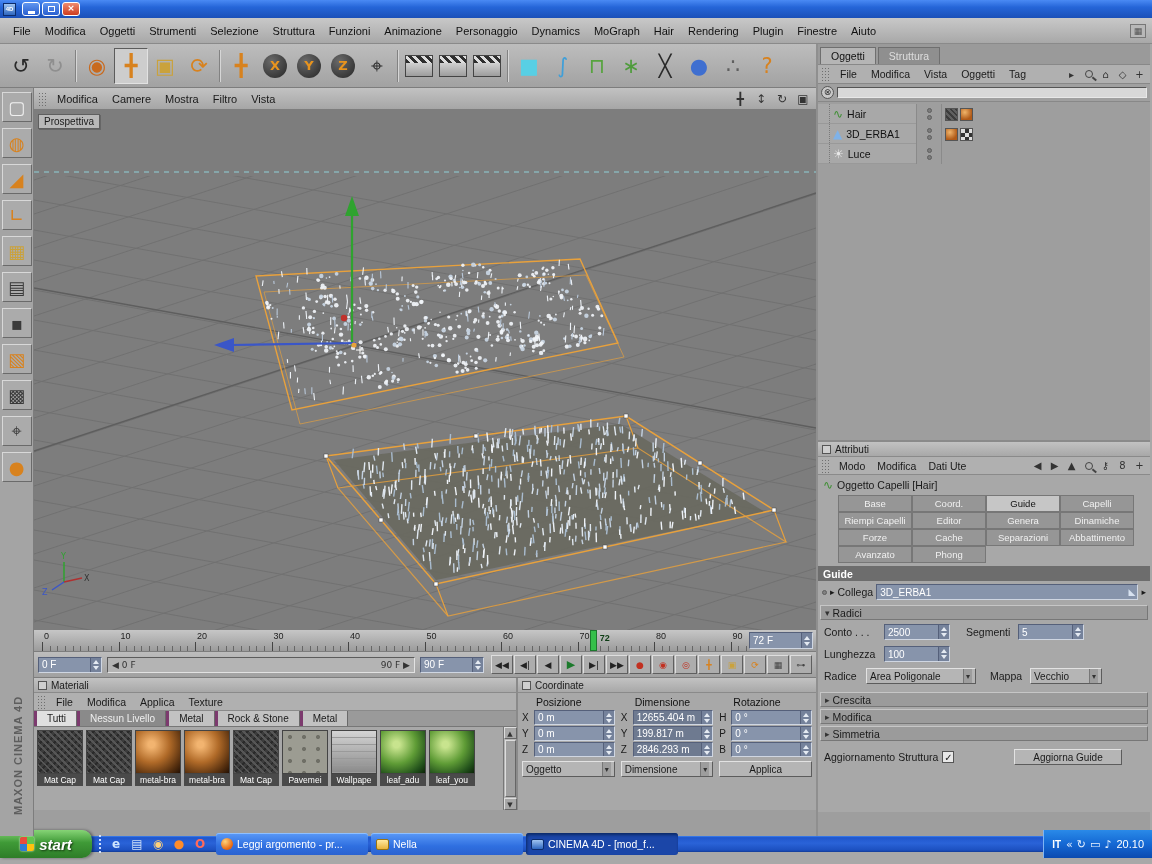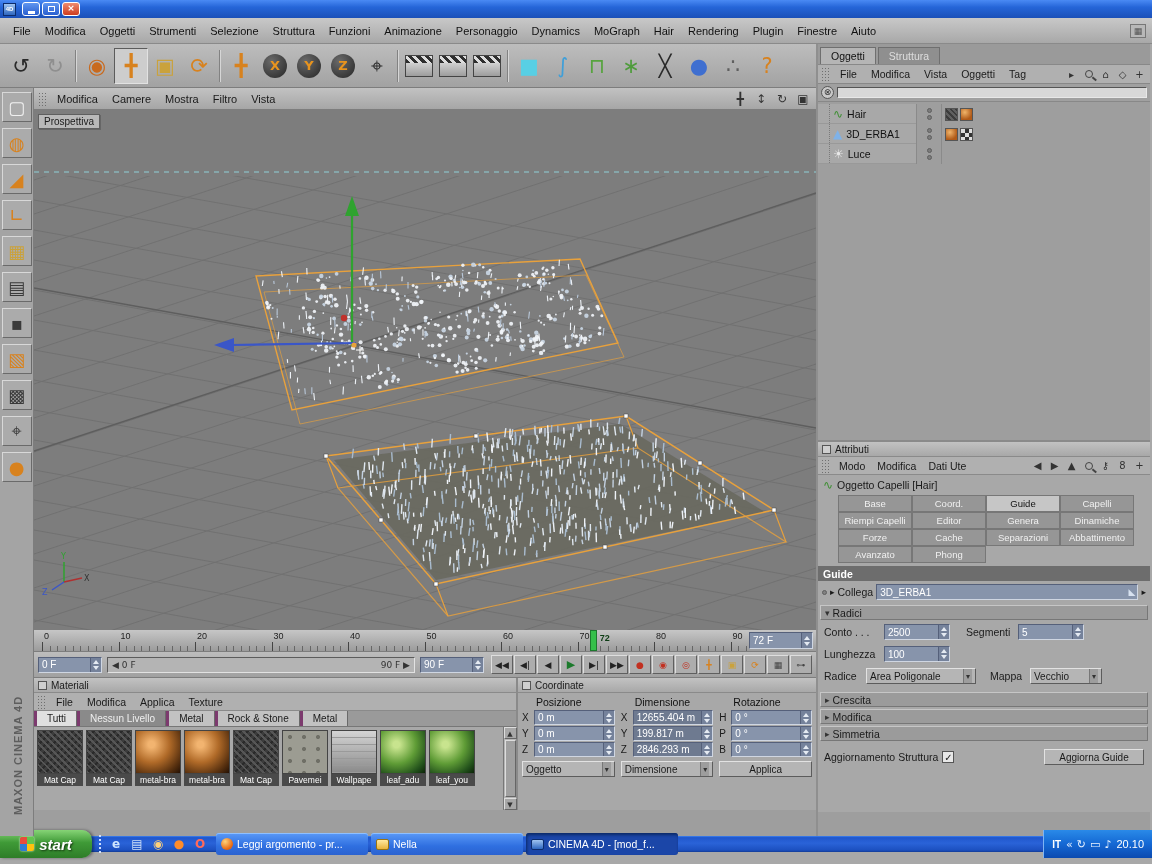--- a/index.html
+++ b/index.html
@@ -150,21 +150,21 @@
 .dot-mini{width:5px;height:5px;border-radius:50%;background:#818181;border:1px solid #5f5f5f}
 .collega-field{flex:1;height:16px}
 .attr-subhdr{height:15px;background:#9b9b9b;border:1px solid;border-color:#c6c6c6 #777 #777 #c6c6c6;display:flex;align-items:center;padding:0 4px;font-size:10.5px;gap:3px;margin:2px 2px 0 2px}
 .attr-row{height:20px;display:flex;align-items:center;padding:0 6px;font-size:10.5px;margin-top:2px}
 .attr-label{width:60px}
 .attr-label2{margin-left:16px;width:52px}
 #attr-sections{margin-top:4px}
 .sec-arrow{font-size:9px;color:#333}
 .attr-auto-row{height:24px;display:flex;align-items:center;padding:0 6px;font-size:10.5px;margin-top:4px}
 .checkbox{width:12px;height:12px;background:#e8e8e8;border:1px solid #555;margin-left:4px;display:flex;align-items:center;justify-content:center;font-size:10px}
-#update-guides-btn{margin-left:auto;width:100px}
+#update-guides-btn{margin-left:auto;margin-right:22px;width:108px}
 .spacer-r{flex:1}
 
 
 #taskbar{height:16px;background:linear-gradient(#3f83f0 0%,#2057cd 10%,#2a63d8 45%,#1c50c0 88%,#123c96 100%);display:flex;align-items:center}
 #start-btn{height:28px;width:92px;background:linear-gradient(#86d476 0%,#3f9a37 45%,#2e7d28 100%);border-radius:0 10px 10px 0;display:flex;align-items:center;justify-content:center;gap:5px;color:#fff;font-weight:bold;font-style:italic;font-size:15px;text-shadow:1px 1px 2px #14330f;box-shadow:2px 0 3px rgba(0,0,0,.4)}
 .win-flag{width:14px;height:14px;border-radius:2px;background:conic-gradient(#63c54e 0 25%,#ffc20e 25% 50%,#2e7cd6 50% 75%,#e84c3d 75%);box-shadow:0 0 2px #fff}
 #quick-launch{display:flex;align-items:center;padding:0 4px;gap:3px}
 .ql-ico{width:18px;height:18px;display:flex;align-items:center;justify-content:center;font-size:12px;font-weight:bold}
 .ql-div{width:4px;height:20px;background-image:radial-gradient(#cfe0ff 35%,transparent 36%);background-size:4px 4px;margin:0 2px}
 #tasks{flex:1;display:flex;gap:3px;padding:0 3px}

